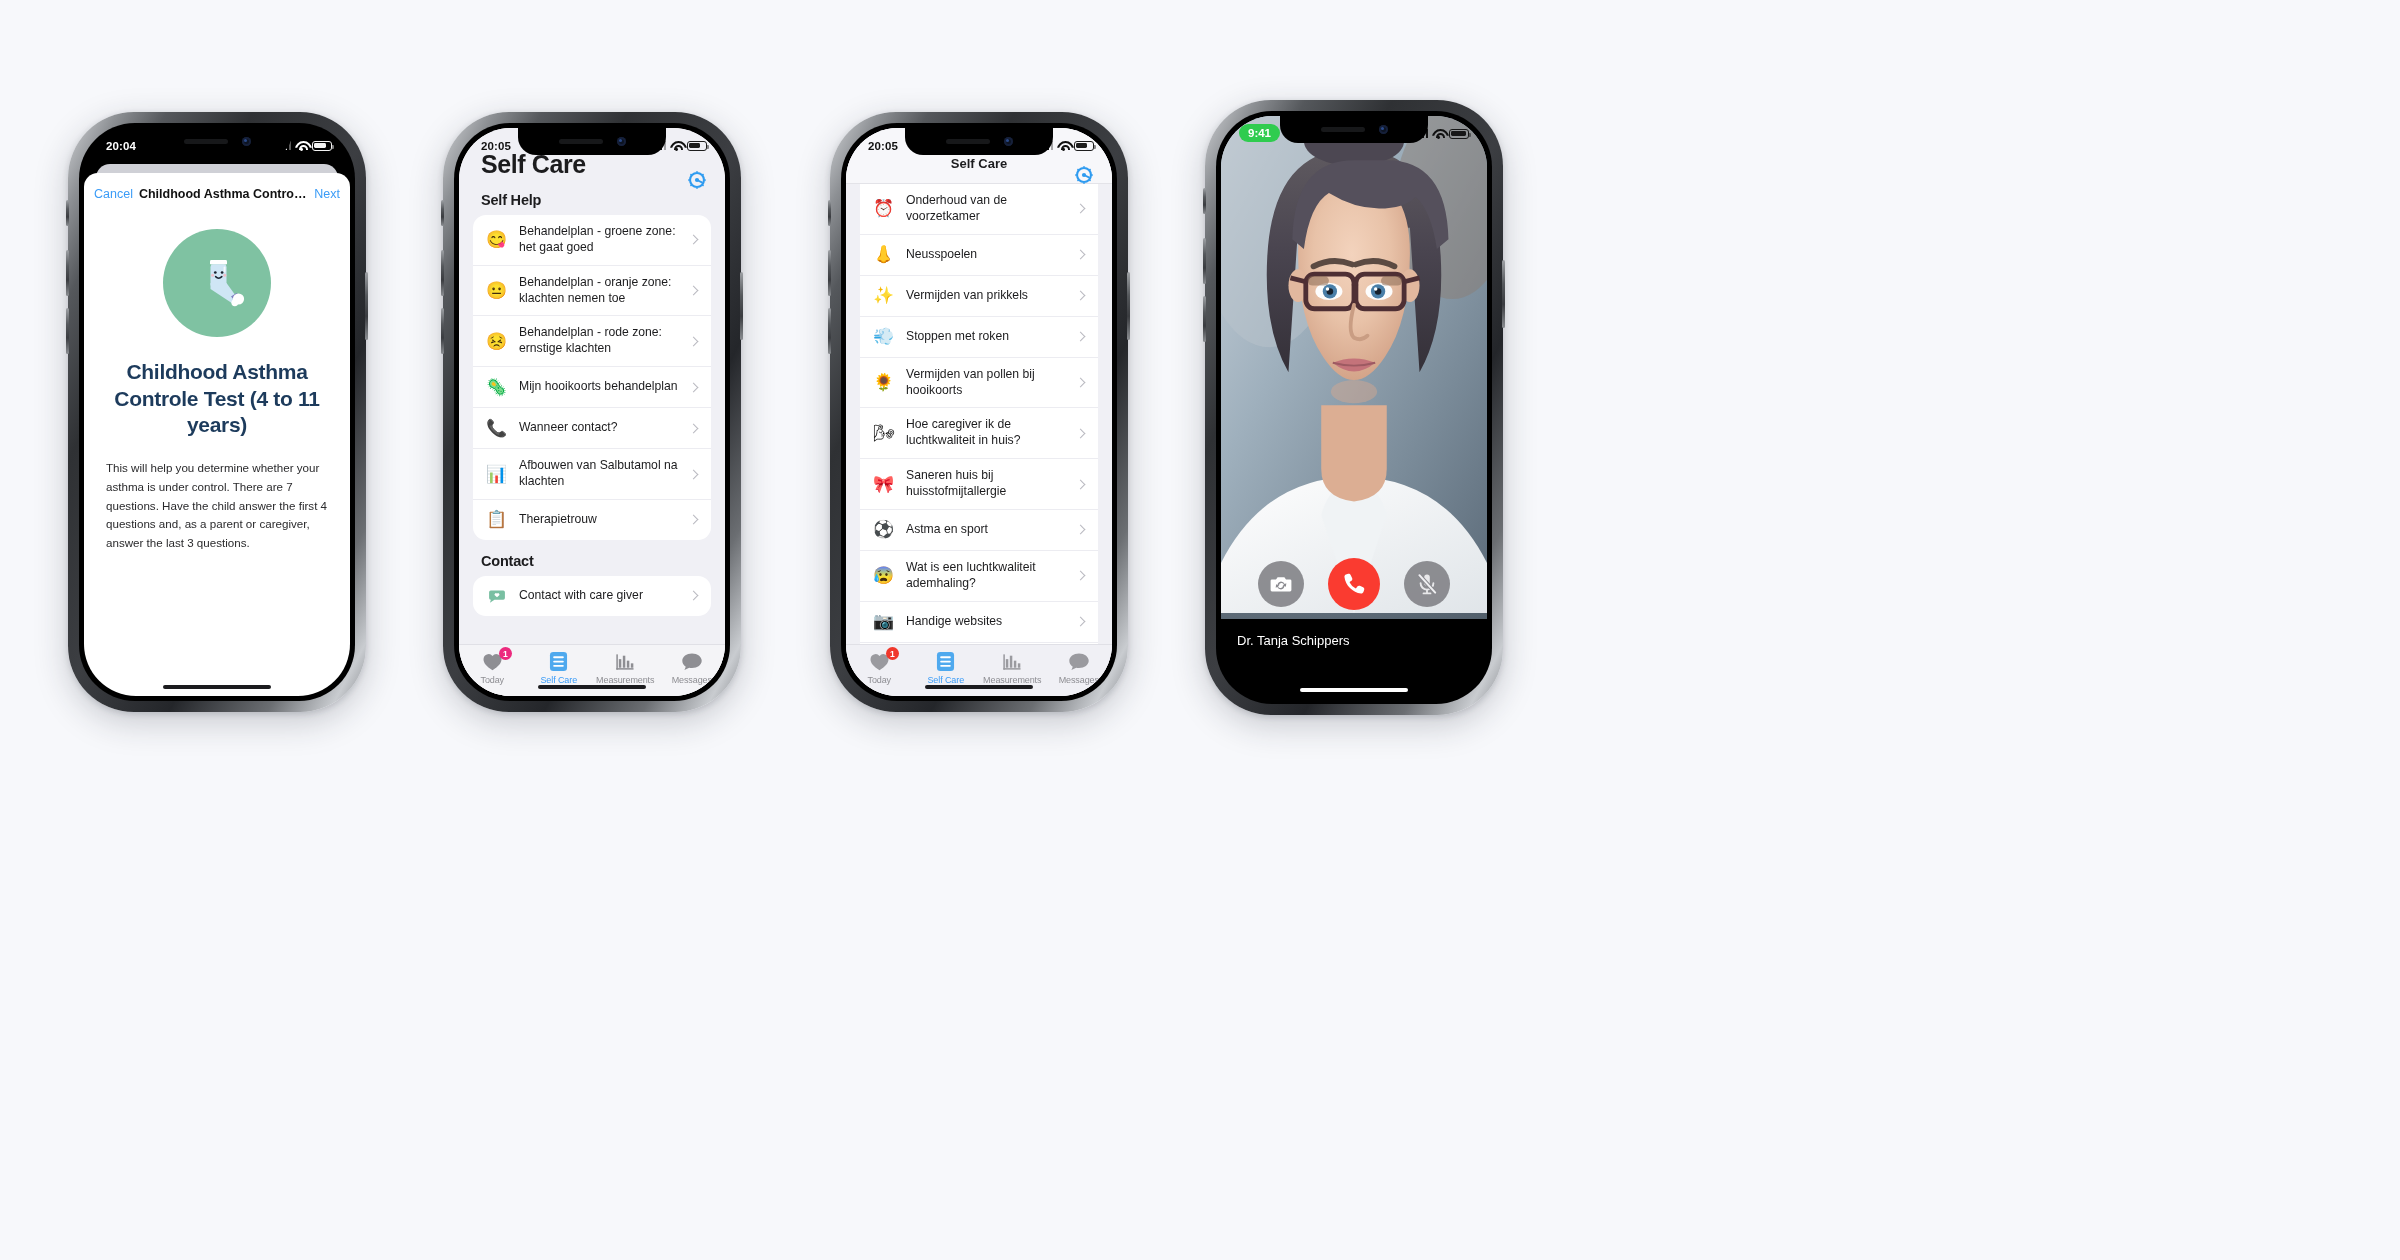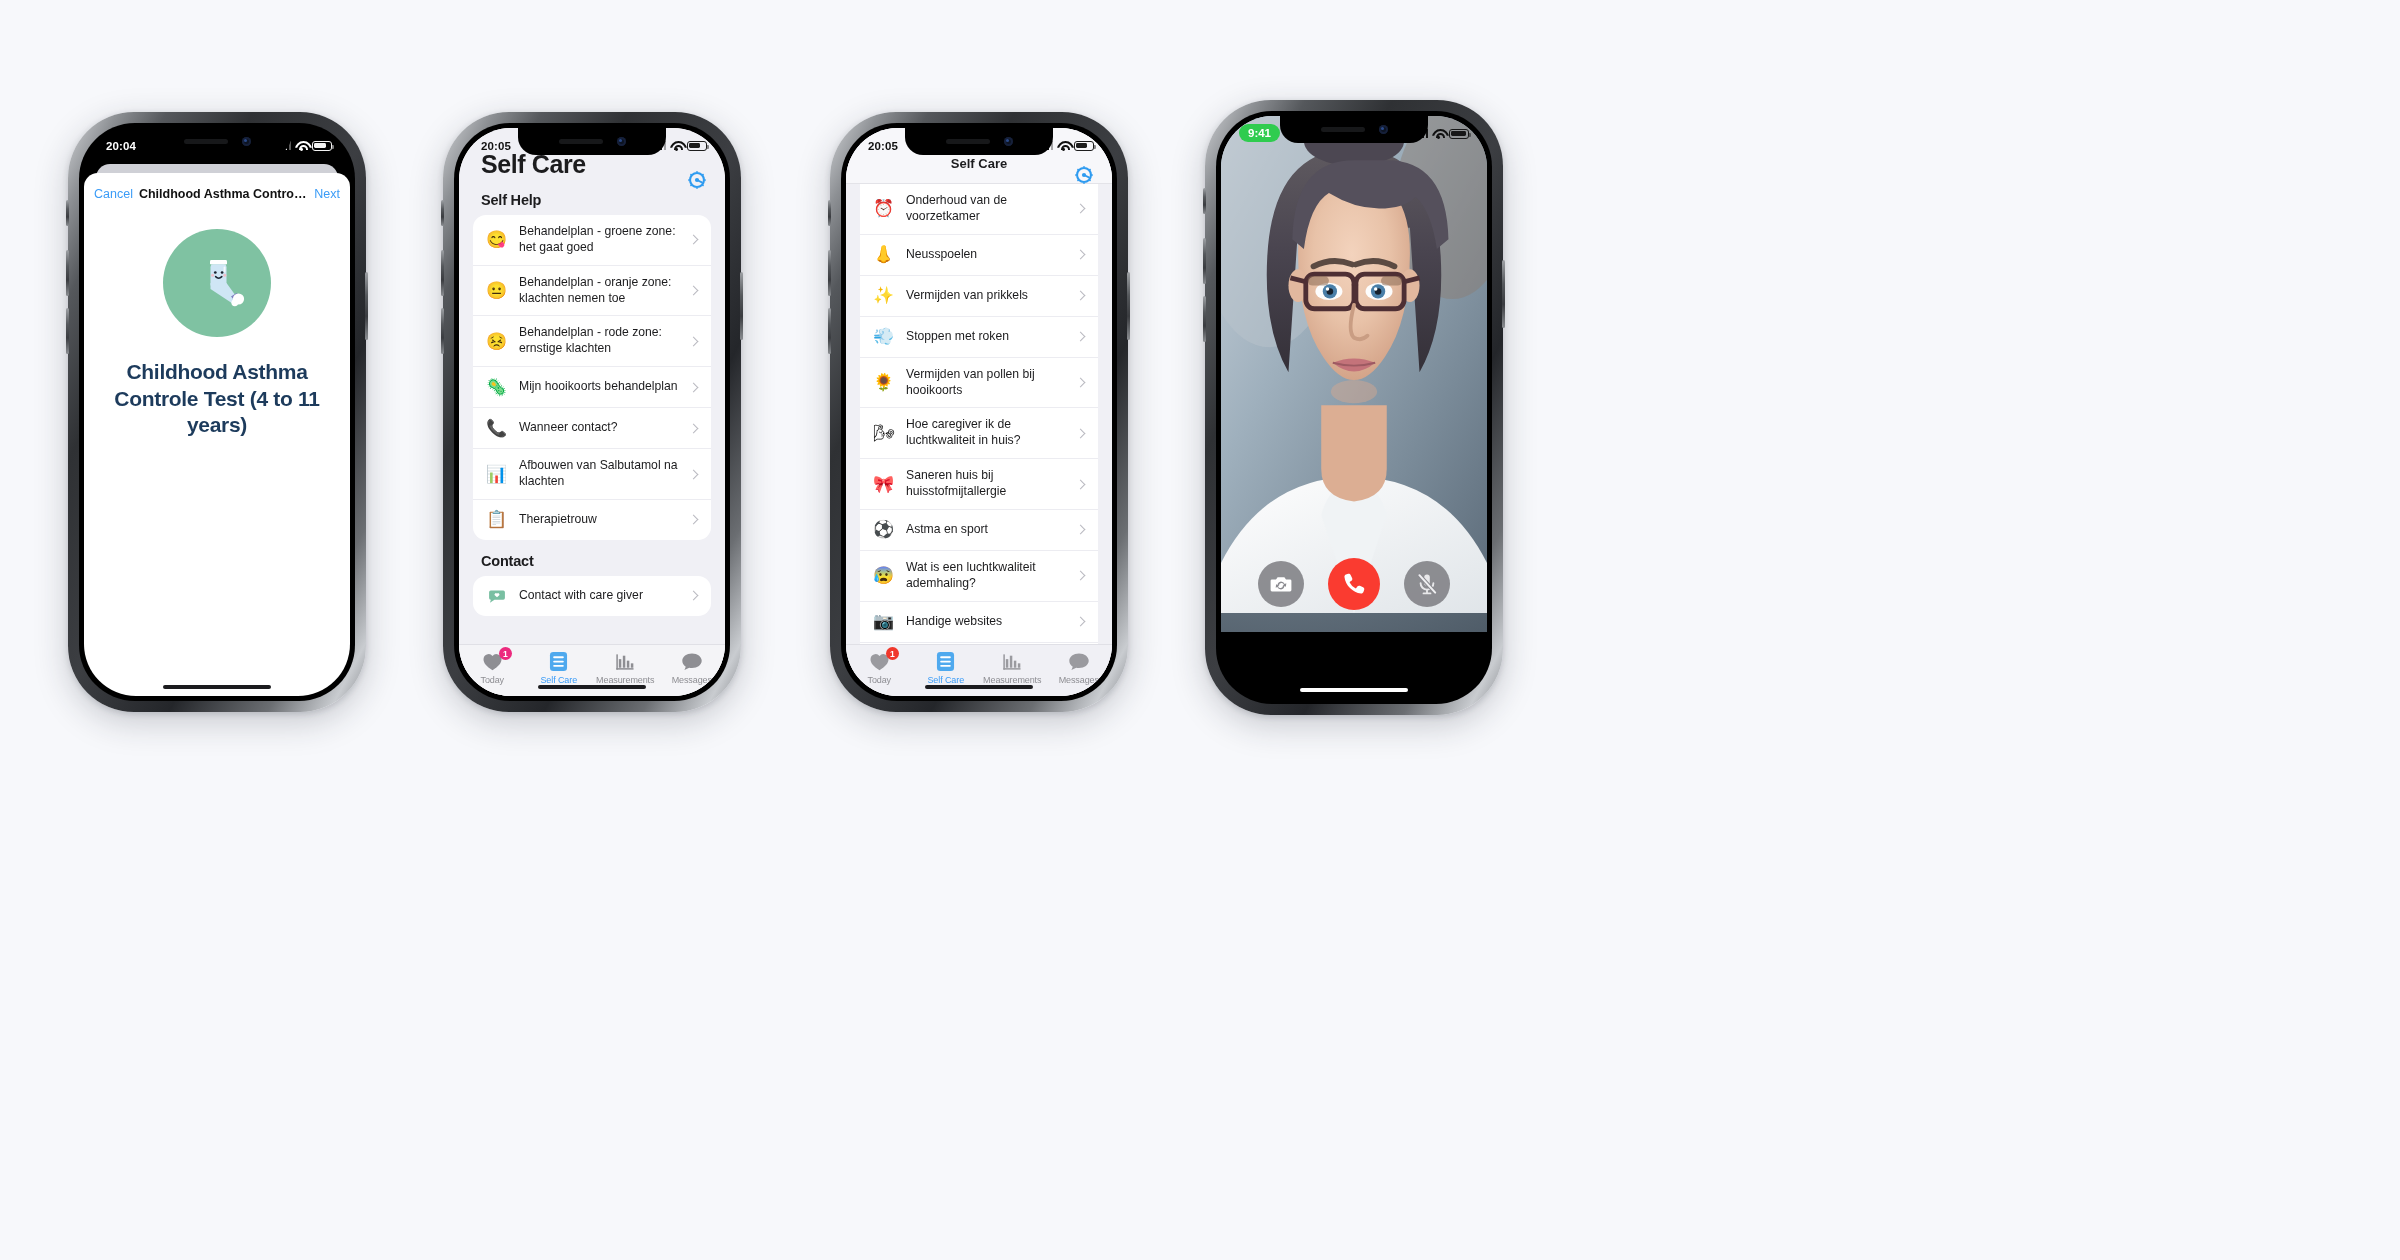--- a/index.html
+++ b/index.html
@@ -271,20 +271,21 @@
                 <path d="M29.6 24.6 q3.1 3.1 6.2 0" stroke="#1b2430" stroke-width="1.5" fill="none" stroke-linecap="round"></path>
                 <circle cx="26.6" cy="23.2" r="1.5" fill="#f7b9c2" opacity=".85"></circle>
                 <circle cx="38.8" cy="23.2" r="1.5" fill="#f7b9c2" opacity=".85"></circle>
                 <circle cx="52.5" cy="47" r="5.6" fill="#ffffff"></circle>
                 <circle cx="48.8" cy="50.8" r="3.4" fill="#ffffff"></circle>
               </svg>
             </div>
           </div>
 
           <div class="task-title">Childhood Asthma Controle Test (4 to 11 years)</div>
+          <div class="task-body">This will help you determine whether your asthma is under control. There are 7 questions. Have the child answer the first 4 questions and, as a parent or caregiver, answer the last 3 questions.</div>
         </div>
 
         <div class="home-indicator"></div>
       </div>
     </div>
   </div>
 
   <div class="device p2">
     <div class="btn-side btn-left1"></div>
     <div class="btn-side btn-left2"></div>
@@ -722,19 +723,22 @@
                 <path d="M5.6 11.2a6.4 6.4 0 0 0 12.8 0" stroke="#e8e8ea" stroke-width="1.9" fill="none" stroke-linecap="round"></path>
                 <rect x="11.1" y="17.2" width="1.8" height="4.2" fill="#e8e8ea"></rect>
                 <rect x="7.6" y="20.6" width="8.8" height="1.7" rx=".85" fill="#e8e8ea"></rect>
                 <path d="M4.4 3.2 L20.2 20.6" stroke="#8b8b90" stroke-width="4" stroke-linecap="round"></path>
                 <path d="M4.4 3.2 L20.2 20.6" stroke="#f0f0f2" stroke-width="2" stroke-linecap="round"></path>
               </svg>
             </div>
           </div>
         </div>
 
+        <div class="callee">
+          <span>Dr. Tanja Schippers</span>
+        </div>
 
         <div class="home-indicator light"></div>
       </div>
     </div>
   </div>
 
 </div>
 
 </body></html>

